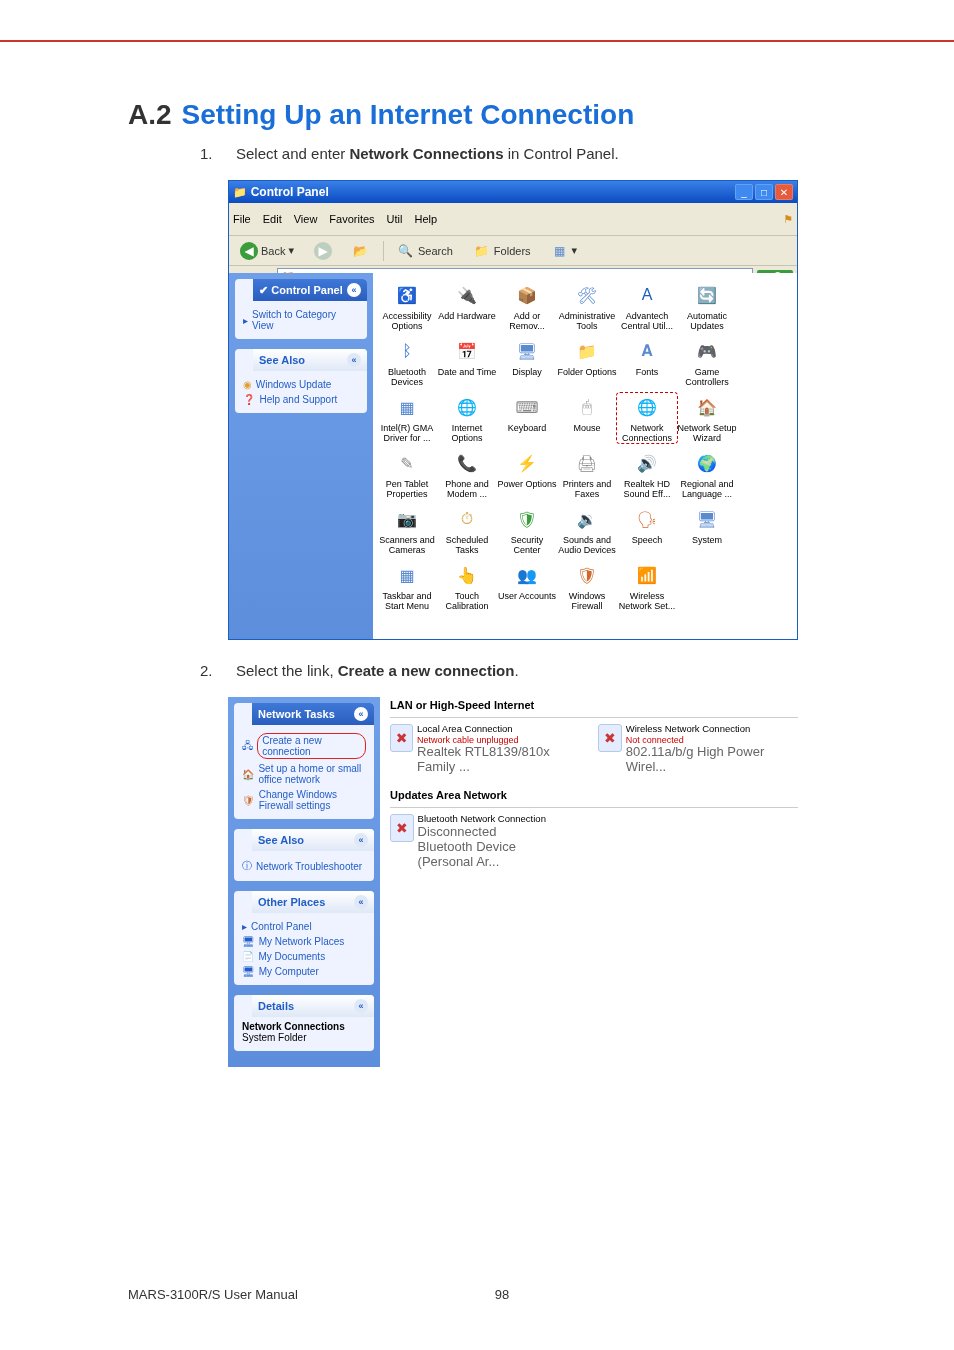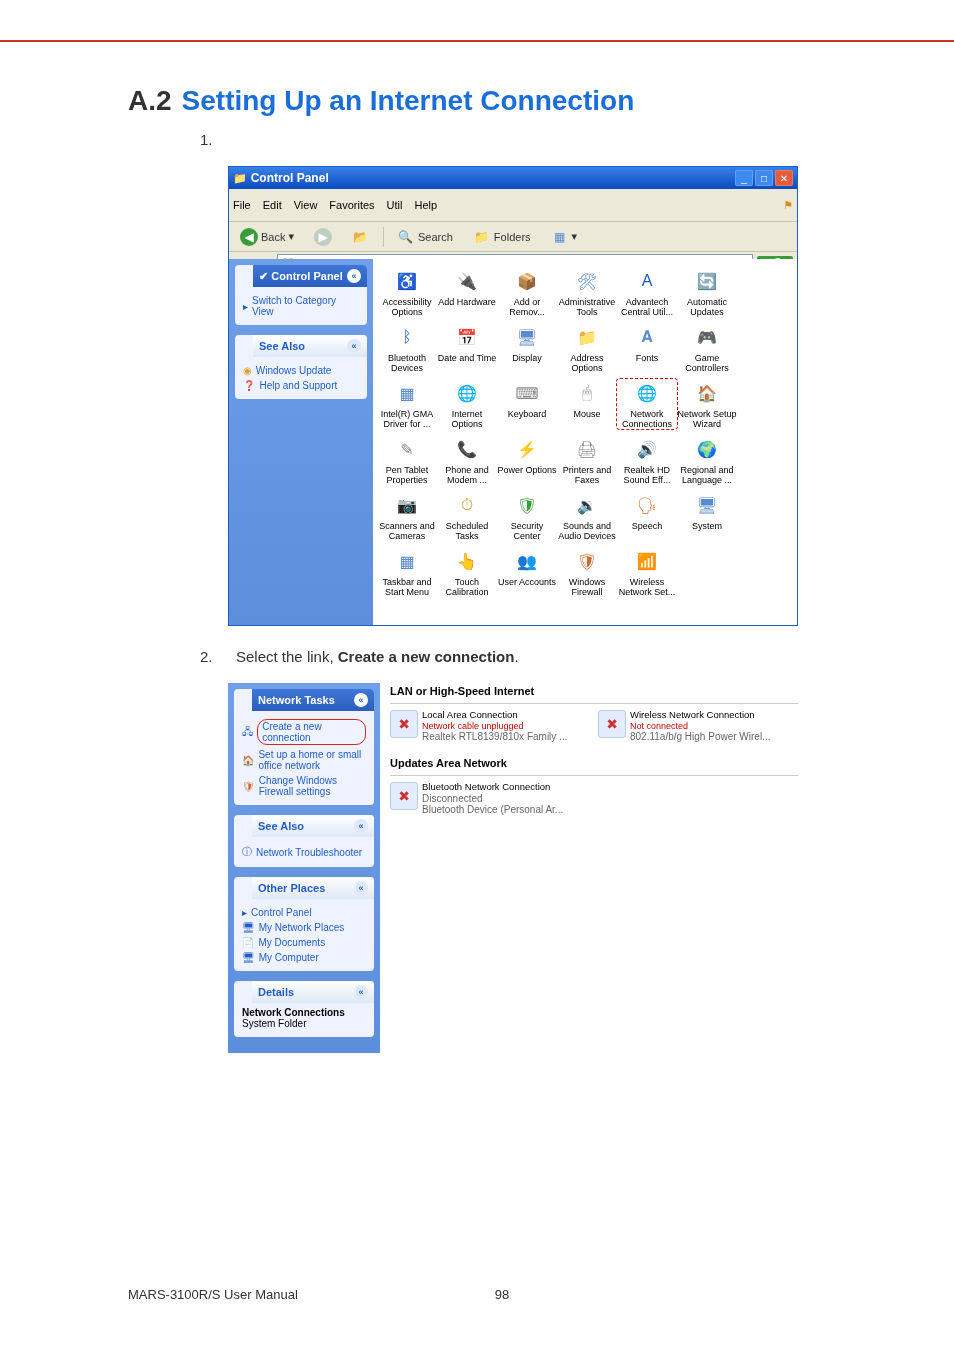--- a/index.html
+++ b/index.html
@@ -12,21 +12,21 @@
     font-size: 14px;
     color: #333;
   }
   .top-rule {
     position: absolute;
     top: 40px; left: 0; right: 0;
     border-top: 2px solid #c9352e;
   }
   .content {
     position: absolute;
-    top: 85px;
+    top: 99px;
     left: 128px;
     right: 128px;
   }
   .heading {
     color: #1a6ed8;
     font-size: 28px;
     font-weight: bold;
     margin-bottom: 14px;
   }
   .heading .sec-num { color: #333; margin-right: 10px; }
@@ -109,41 +109,44 @@
     padding:6px;
   }
   .fig2-main { flex:1; font-size:11px; }
   .sec-title { font-weight:bold; font-size:11px; margin: 2px 0 6px 0; color:#000;}
   .conn-row { display:flex; gap:28px; margin-bottom:14px; flex-wrap:wrap; }
   .conn-item { display:flex; gap:4px; font-size:9.5px; color:#000; width:180px; }
   .conn-ico { width:28px;height:28px;background:#e4edff;border:1px solid #b5c9e8;border-radius:3px;display:flex;align-items:center;justify-content:center;font-size:14px;}
   .conn-text div:first-child { color:#000; }
   .conn-text div { line-height:1.15; }
   .conn-text .red { color:#c00; font-size:9px;}
-  .conn-text .gray { color:#666; font-size:10px;}
+  .conn-text .gray { color:#666; font-size:13px;}
   .hl-link { border:1px solid #d22; border-radius:10px; padding:1px 4px;}
   .details-body { color:#000; font-size:10px; }
   .footer {
     position:absolute; bottom: 48px; left: 128px; right: 128px;
     display:flex; justify-content:space-between; font-size:13px; color:#333;
   }
   .chev { width:14px;height:14px;border-radius:50%;background:#dfe8f7;color:#215dc6;display:flex;align-items:center;justify-content:center;font-size:9px;}
 </style>
 </head>
 <body>
 
 <div class="top-rule"></div>
 
 <div class="content">
   <div class="heading">
     <span class="sec-num">A.2</span><span>Setting Up an Internet Connection</span>
   </div>
 
   <div class="step-row">
     <div class="step-num">1.</div>
+    <div class="step-text">
+      <span>Select and enter </span><b>Network Connections</b><span> in Control Panel.</span>
+    </div>
   </div>
 
   <div class="fig1">
     <div class="titlebar">
       <span>📁</span>
       <span class="title">Control Panel</span>
       <div class="win-btns">
         <div class="win-btn">_</div>
         <div class="win-btn">□</div>
         <div class="win-btn close">✕</div>
@@ -259,21 +262,21 @@
           <div class="cp-item">
             <div class="cp-ico" style="color: rgb(208, 160, 64);">📅</div>
             <div>Date and Time</div>
           </div>
           <div class="cp-item">
             <div class="cp-ico" style="color: rgb(90, 138, 208);">🖥</div>
             <div>Display</div>
           </div>
           <div class="cp-item">
             <div class="cp-ico" style="color: rgb(208, 160, 64);">📁</div>
-            <div>Address Options</div>
+            <div>Folder Options</div>
           </div>
           <div class="cp-item">
             <div class="cp-ico" style="color: rgb(90, 138, 208);">𝐀</div>
             <div>Fonts</div>
           </div>
           <div class="cp-item">
             <div class="cp-ico" style="color: rgb(90, 138, 208);">🎮</div>
             <div>Game Controllers</div>
           </div>
           <div class="cp-item">

